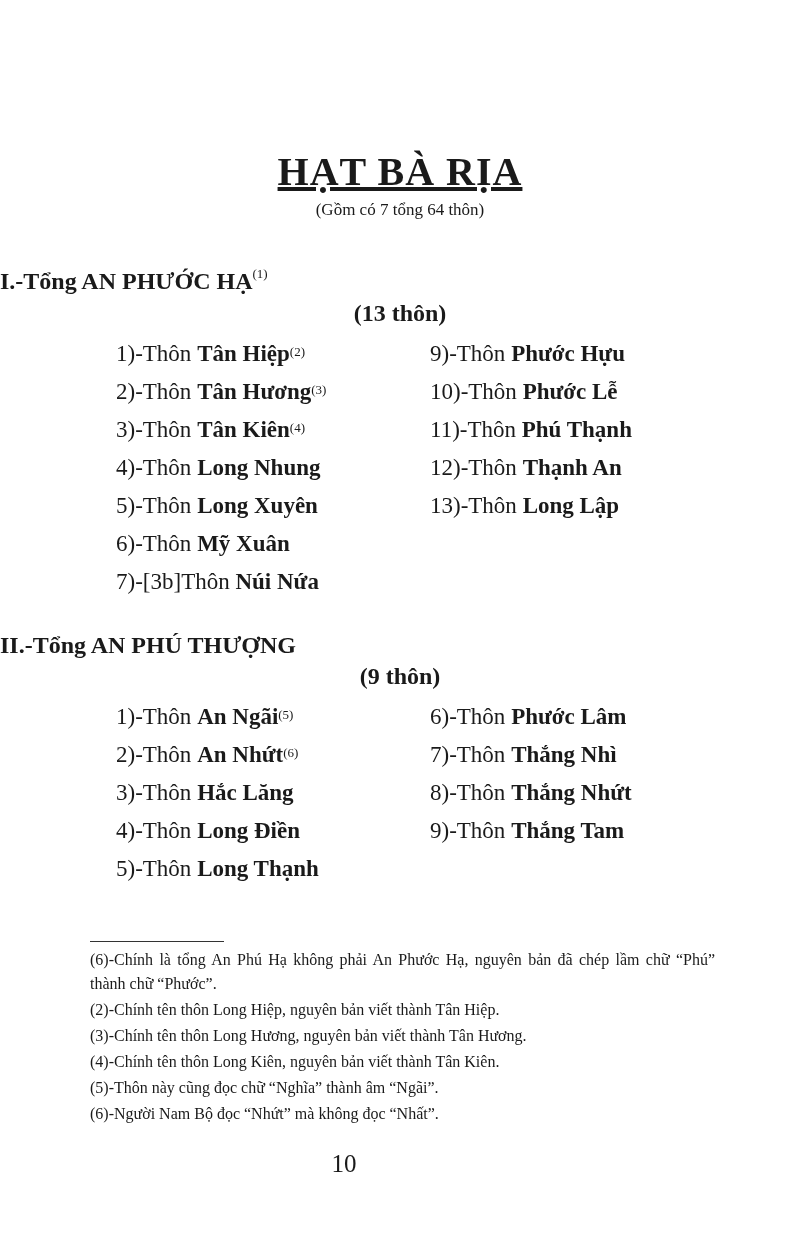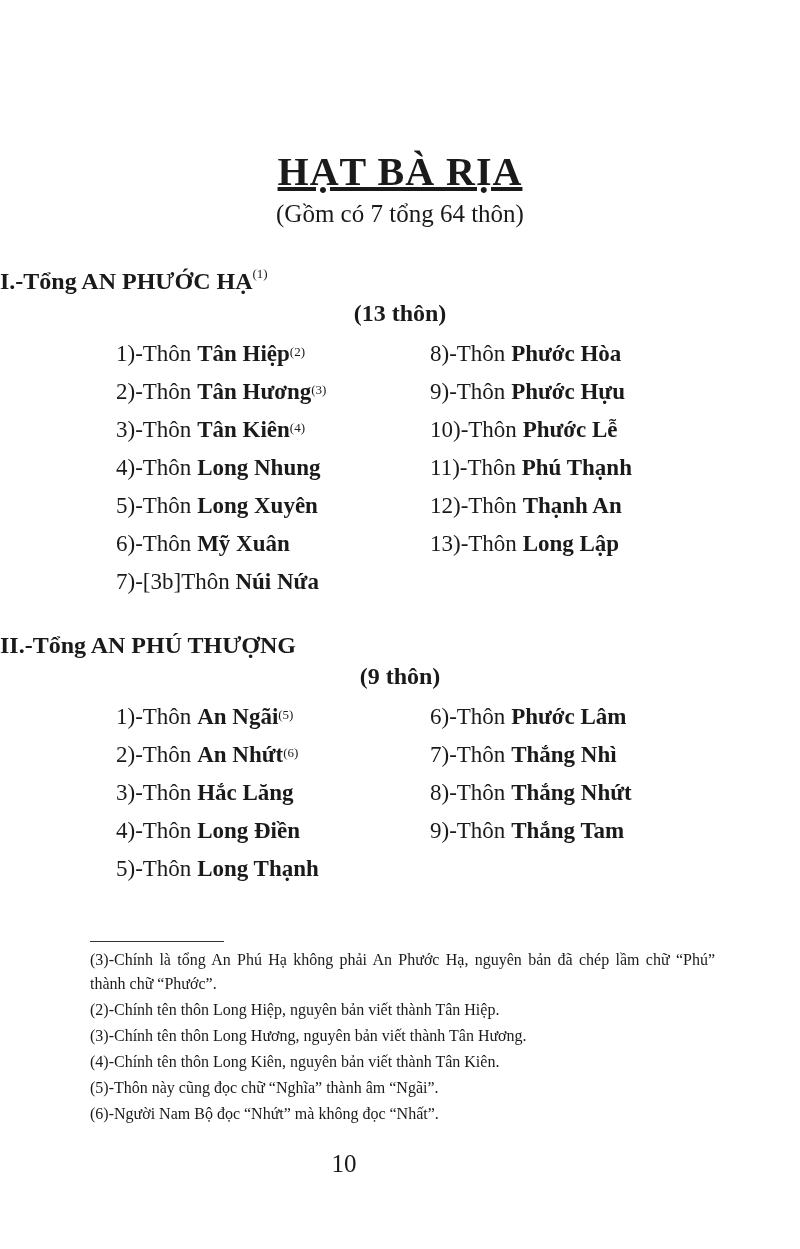--- a/index.html
+++ b/index.html
@@ -1,20 +1,20 @@
 <!DOCTYPE html>
 <html><head>
 <meta charset="utf-8">
 <style>
   html, body { margin:0; padding:0; background:#ffffff; }
   body { width:800px; height:1249px; position:relative; overflow:hidden;
          font-family:"Liberation Serif","DejaVu Serif",serif; color:#1a1a1a; }
   .title { position:absolute; top:148px; left:0; width:800px; text-align:center;
            font-size:40px; font-weight:bold; letter-spacing:1px;text-decoration:underline; }
-  .subtitle { position:absolute; top:200px; left:0; width:800px; text-align:center; font-size:25px; }
+  .subtitle { position:absolute; top:200px; left:0; width:800px; text-align:center; font-size:17px; }
   .sec-head { position:absolute; left:0; width:800px; font-size:24px; font-weight:bold; }
   .sec-count { position:absolute; left:0; width:800px; text-align:center; font-size:24px;font-weight:bold; }
   sup { font-size:13px; font-weight:normal; vertical-align:top; position:relative; top:-2px; }
   .col { position:absolute; font-size:23px; }
   .item { height:38px; line-height:38px; white-space:nowrap; }
   .item b { font-weight:bold; }
   .rule { position:absolute; left:90px; top:941px; width:134px; border-top:1px solid #333; }
   .notes { position:absolute; left:90px; top:948px; width:625px; font-size:16px; line-height:24px; }
   .note { margin:0 0 2px 0; text-align:justify; }
   .page { position:absolute; top:1150px; left:0; width:688px; text-align:center; font-size:25px; }
@@ -32,21 +32,20 @@
   <div class="item"><span>1)-Thôn </span><b>Tân Hiệp</b><sup>(2)</sup></div>
   <div class="item"><span>2)-Thôn </span><b>Tân Hương</b><sup>(3)</sup></div>
   <div class="item"><span>3)-Thôn </span><b>Tân Kiên</b><sup>(4)</sup></div>
   <div class="item"><span>4)-Thôn </span><b>Long Nhung</b></div>
   <div class="item"><span>5)-Thôn </span><b>Long Xuyên</b></div>
   <div class="item"><span>6)-Thôn </span><b>Mỹ Xuân</b></div>
   <div class="item"><span>7)-[3b]Thôn </span><b>Núi Nứa</b></div>
 </div>
 
 <div class="col" style="left:430px; top:335px;">
-  <div class="item"><span>8)-Thôn </span><b>Phước Hòa</b></div>
   <div class="item"><span>9)-Thôn </span><b>Phước Hựu</b></div>
   <div class="item"><span>10)-Thôn </span><b>Phước Lễ</b></div>
   <div class="item"><span>11)-Thôn </span><b>Phú Thạnh</b></div>
   <div class="item"><span>12)-Thôn </span><b>Thạnh An</b></div>
   <div class="item"><span>13)-Thôn </span><b>Long Lập</b></div>
 </div>
 
 <div class="sec-head" style="top:632px;"><span>II.-Tổng AN PHÚ THƯỢNG</span></div>
 <div class="sec-count" style="top:663px;">(9 thôn)</div>
 
@@ -60,21 +59,21 @@
 
 <div class="col" style="left:430px; top:698px;">
   <div class="item"><span>6)-Thôn </span><b>Phước Lâm</b></div>
   <div class="item"><span>7)-Thôn </span><b>Thắng Nhì</b></div>
   <div class="item"><span>8)-Thôn </span><b>Thắng Nhứt</b></div>
   <div class="item"><span>9)-Thôn </span><b>Thắng Tam</b></div>
 </div>
 
 <div class="rule"></div>
 <div class="notes">
-  <p class="note">(3)-Chính là tổng An Phú Hạ không phải An Phước Hạ, nguyên bản đã chép lầm chữ “Phú” thành chữ “Phước”.</p>
+  <p class="note">(6)-Chính là tổng An Phú Hạ không phải An Phước Hạ, nguyên bản đã chép lầm chữ “Phú” thành chữ “Phước”.</p>
   <p class="note">(2)-Chính tên thôn Long Hiệp, nguyên bản viết thành Tân Hiệp.</p>
   <p class="note">(3)-Chính tên thôn Long Hương, nguyên bản viết thành Tân Hương.</p>
   <p class="note">(4)-Chính tên thôn Long Kiên, nguyên bản viết thành Tân Kiên.</p>
   <p class="note">(5)-Thôn này cũng đọc chữ “Nghĩa” thành âm “Ngãi”.</p>
   <p class="note">(6)-Người Nam Bộ đọc “Nhứt” mà không đọc “Nhất”.</p>
 </div>
 
 <div class="page">10</div>
 
 </body></html>

